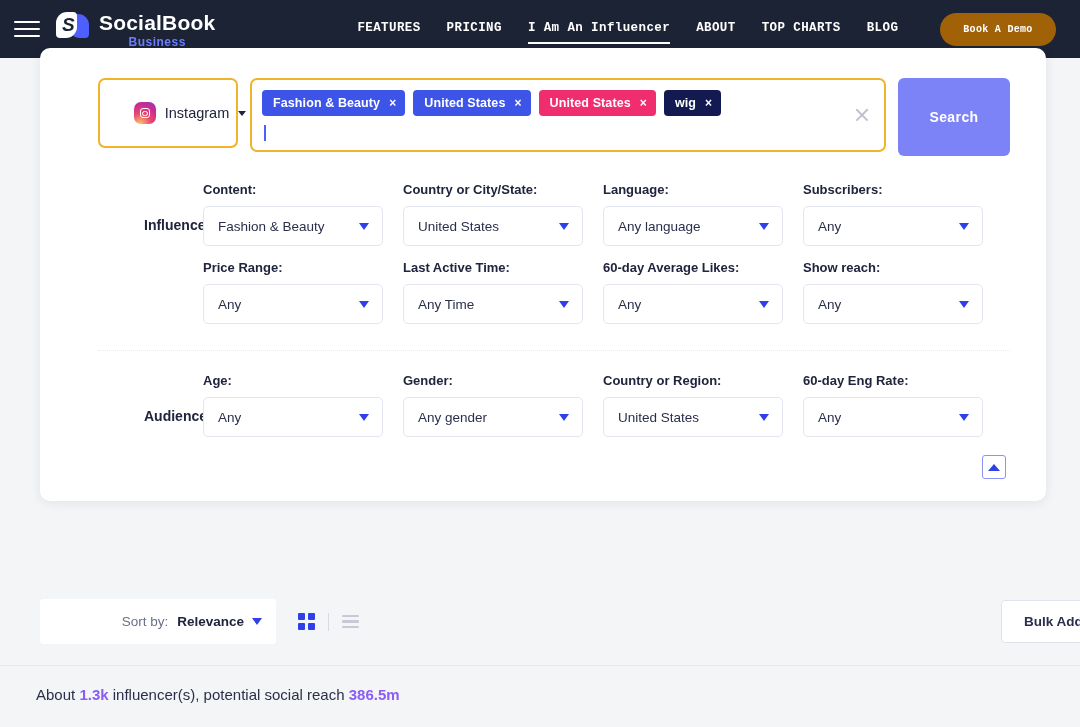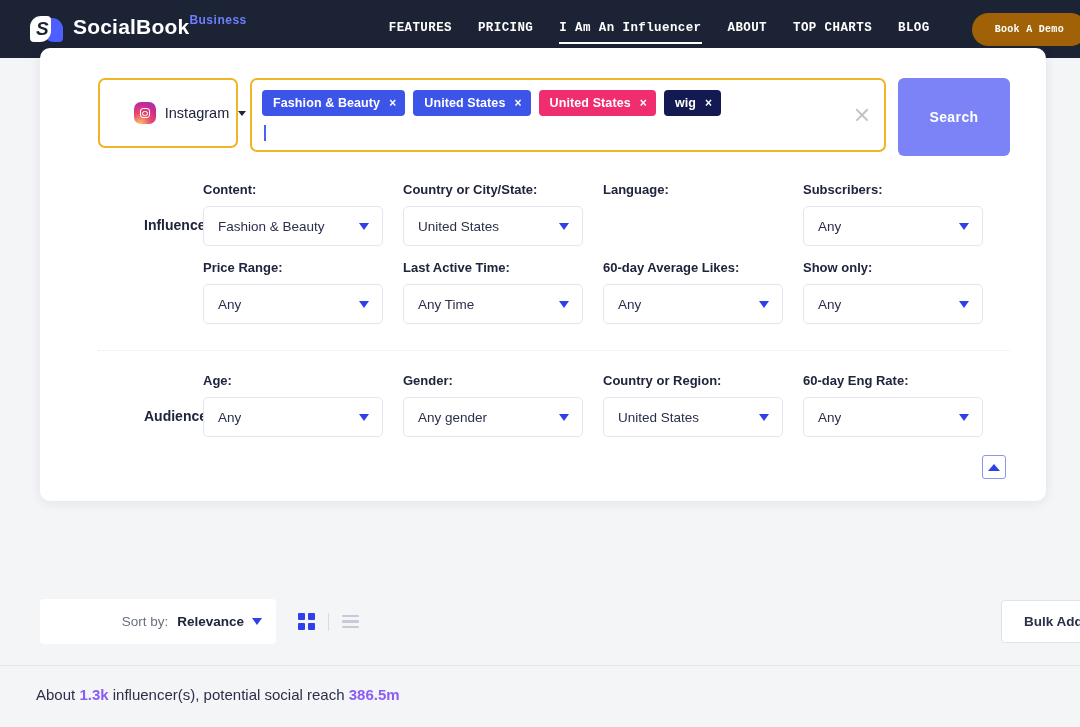--- a/index.html
+++ b/index.html
@@ -74,21 +74,21 @@
   .brand-mark .sb-s {
     position: absolute;
     left: 6px; top: 3px;
     font-size: 19px;
     font-weight: bold;
     color: #1b2334;
     z-index: 3;
     line-height: 20px;
     font-style: italic;
   }
-  .brand-text { display: flex; }
+  .brand-text { display: flex; flex-direction: column; }
   .brand-name {
     font-size: 21px;
     font-weight: bold;
     color: #ffffff;
     letter-spacing: 0.2px;
     line-height: 26px;
   }
   .brand-sub {
     font-size: 12px;
     font-weight: bold;
@@ -539,20 +539,24 @@
       <div class="cell">
         <div class="field-label">Country or City/State:</div>
         <div class="select">
           <span class="select-value">United States</span>
           <span class="caret-blue"></span>
         </div>
       </div>
 
       <div class="cell">
         <div class="field-label">Language:</div>
+        <div class="select">
+          <span class="select-value">Any language</span>
+          <span class="caret-blue"></span>
+        </div>
       </div>
 
       <div class="cell">
         <div class="field-label">Subscribers:</div>
         <div class="select">
           <span class="select-value">Any</span>
           <span class="caret-blue"></span>
         </div>
       </div>
     </div>
@@ -578,21 +582,21 @@
 
       <div class="cell">
         <div class="field-label">60-day Average Likes:</div>
         <div class="select">
           <span class="select-value">Any</span>
           <span class="caret-blue"></span>
         </div>
       </div>
 
       <div class="cell">
-        <div class="field-label">Show only:</div>
+        <div class="field-label">Show reach:</div>
         <div class="select">
           <span class="select-value">Any</span>
           <span class="caret-blue"></span>
         </div>
       </div>
     </div>
 
     <div class="divider"></div>
 
     <div class="grid-row">

